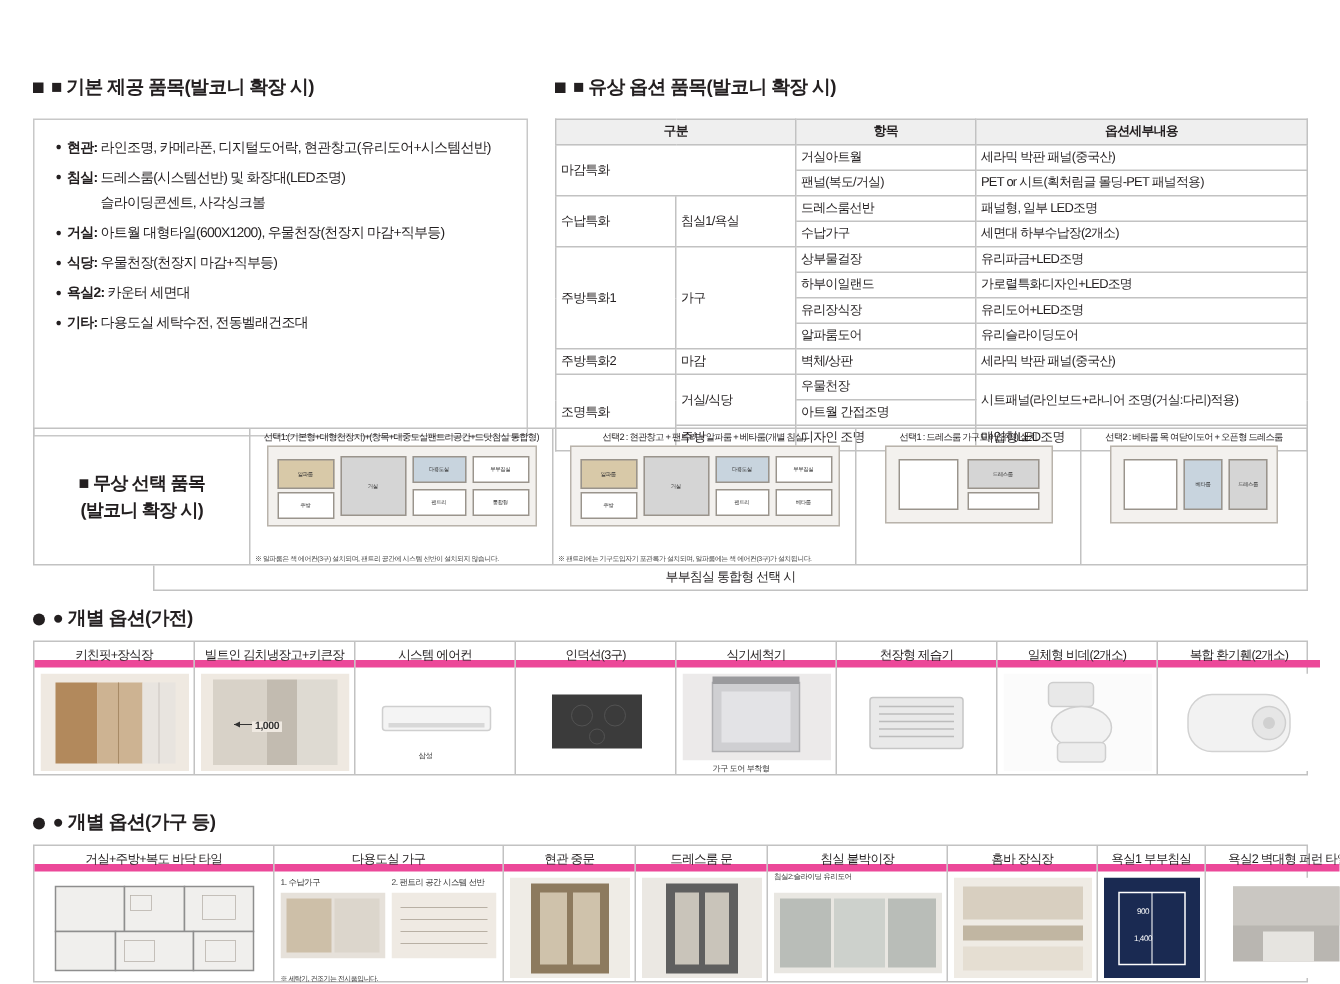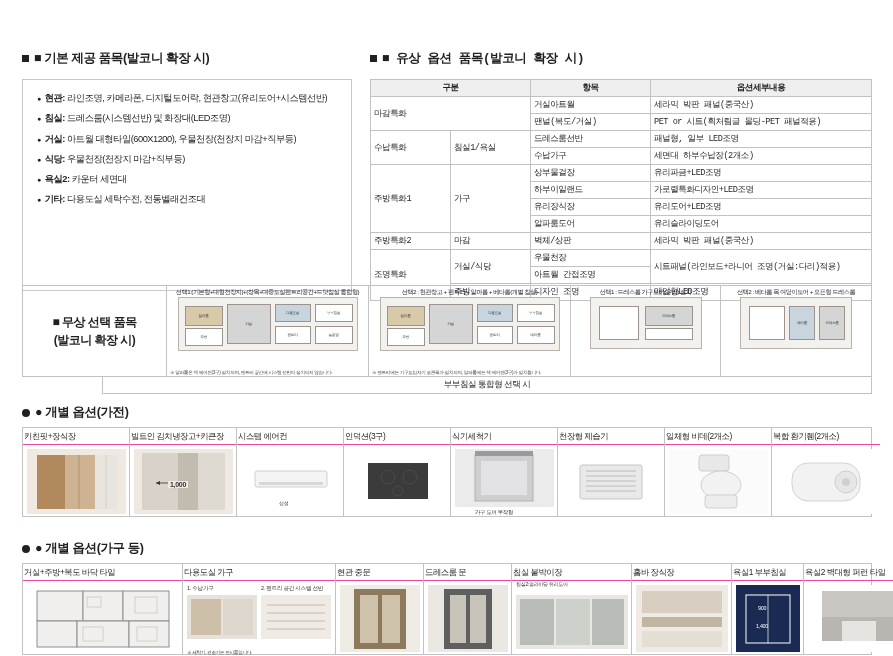--- a/index.html
+++ b/index.html
@@ -40,21 +40,21 @@
     letter-spacing: -0.5px;
     margin-bottom: 7px;
     display: flex;
     gap: 4px;
   }
   .bullet-row .bd { flex: 0 0 auto; font-size: 7px; line-height: 1.9; }
   .bullet-row b { font-weight: bold; margin-top: 16px; }
   .sub-line { font-size: 9.3px; letter-spacing:-0.5px; margin: -4px 0 7px 30px; }
 
   
-  .right-block { position: absolute; left: 370px; top: 50px; width: 502px; font-family: Liberation Mono, monospace; }
+  .right-block { position: absolute; left: 370px; top: 50px; width: 502px; }
   table.opt {
     margin-top: 12px;
     border-collapse: collapse;
     width: 100%;
     font-size: 8.6px;
     letter-spacing: -0.5px;
   }
   table.opt th, table.opt td {
     border: 1px solid #c2c2c2;
     padding: 2px 3px;
@@ -108,22 +108,22 @@
   
   .gal-block { position: absolute; left: 22px; width: 850px; }
   .gal-head { margin-bottom: 6px; }
   .gal-table { display: flex; border: 1px solid #c2c2c2; }
   .gal-cell {
     border-right: 1px solid #c2c2c2;
     display: flex; flex-direction: column;
   }
   .gal-cell:last-child { border-right: none; }
   .gal-cap {
-    font-size: 8.4px; letter-spacing: -0.5px; 
-    padding: 3px 1px; border-bottom: 1px solid #ec4899;
+    font-size: 8.4px; letter-spacing: -0.5px; text-align: center;
+    padding: 3px 1px; border-bottom: 5px solid #ec4899;
     height: 17px; line-height: 11px;
   }
   .gal-body { flex: 1; position: relative; padding: 4px; }
 
   .tinytxt { position: absolute; font-size: 5px; letter-spacing: -0.3px; color: #333; }
 </style>
 </head>
 <body>
 
 <div class="page">
@@ -137,20 +137,21 @@
       <div class="bullet-row">
         <span class="bd">●</span>
         <div><b>현관:</b>
         <span>라인조명, 카메라폰, 디지털도어락, 현관창고(유리도어+시스템선반)</span></div>
       </div>
       <div class="bullet-row">
         <span class="bd">●</span>
         <div><b>침실:</b>
         <span>드레스룸(시스템선반) 및 화장대(LED조명)</span></div>
       </div>
+      <div class="sub-line">슬라이딩콘센트, 사각싱크볼</div>
       <div class="bullet-row">
         <span class="bd">●</span>
         <div><b>거실:</b>
         <span>아트월 대형타일(600X1200), 우물천장(천장지 마감+직부등)</span></div>
       </div>
       <div class="bullet-row">
         <span class="bd">●</span>
         <div><b>식당:</b>
         <span>우물천장(천장지 마감+직부등)</span></div>
       </div>

